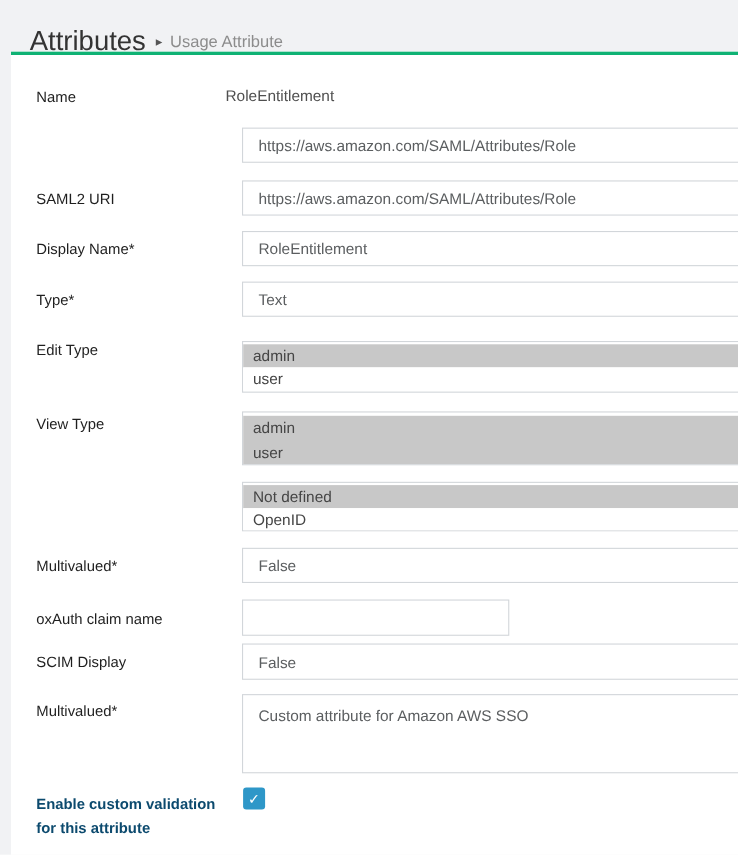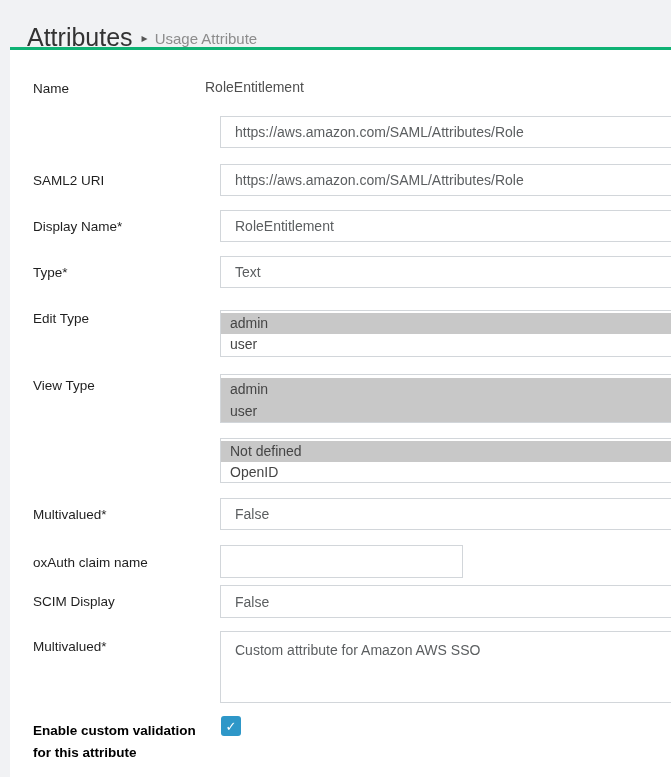--- a/index.html
+++ b/index.html
@@ -57,21 +57,21 @@
   }
   .checkbox{
     position:absolute;left:211px;top:666px;width:20px;height:20px;
     background:#2e97c8;border-radius:3px;
     display:flex;align-items:center;justify-content:center;
     cursor:pointer;
   }
   .checkbox .check-glyph{color:#ffffff;font-size:13px;font-weight:bold;line-height:1;}
   .checkbox-label{
     position:absolute;left:23px;top:670px;width:190px;
-    font-size:13.5px;font-weight:bold;color:#000000;line-height:22px;
+    font-size:13.5px;font-weight:bold;color:#0c4a6e;line-height:22px;
   }
 </style>
 </head>
 <body>
 
 <div class="page-header">
   <span class="page-title">Attributes</span>
   <span class="crumb-caret">▸</span>
   <span class="page-subtitle">Usage Attribute</span>
 </div>

